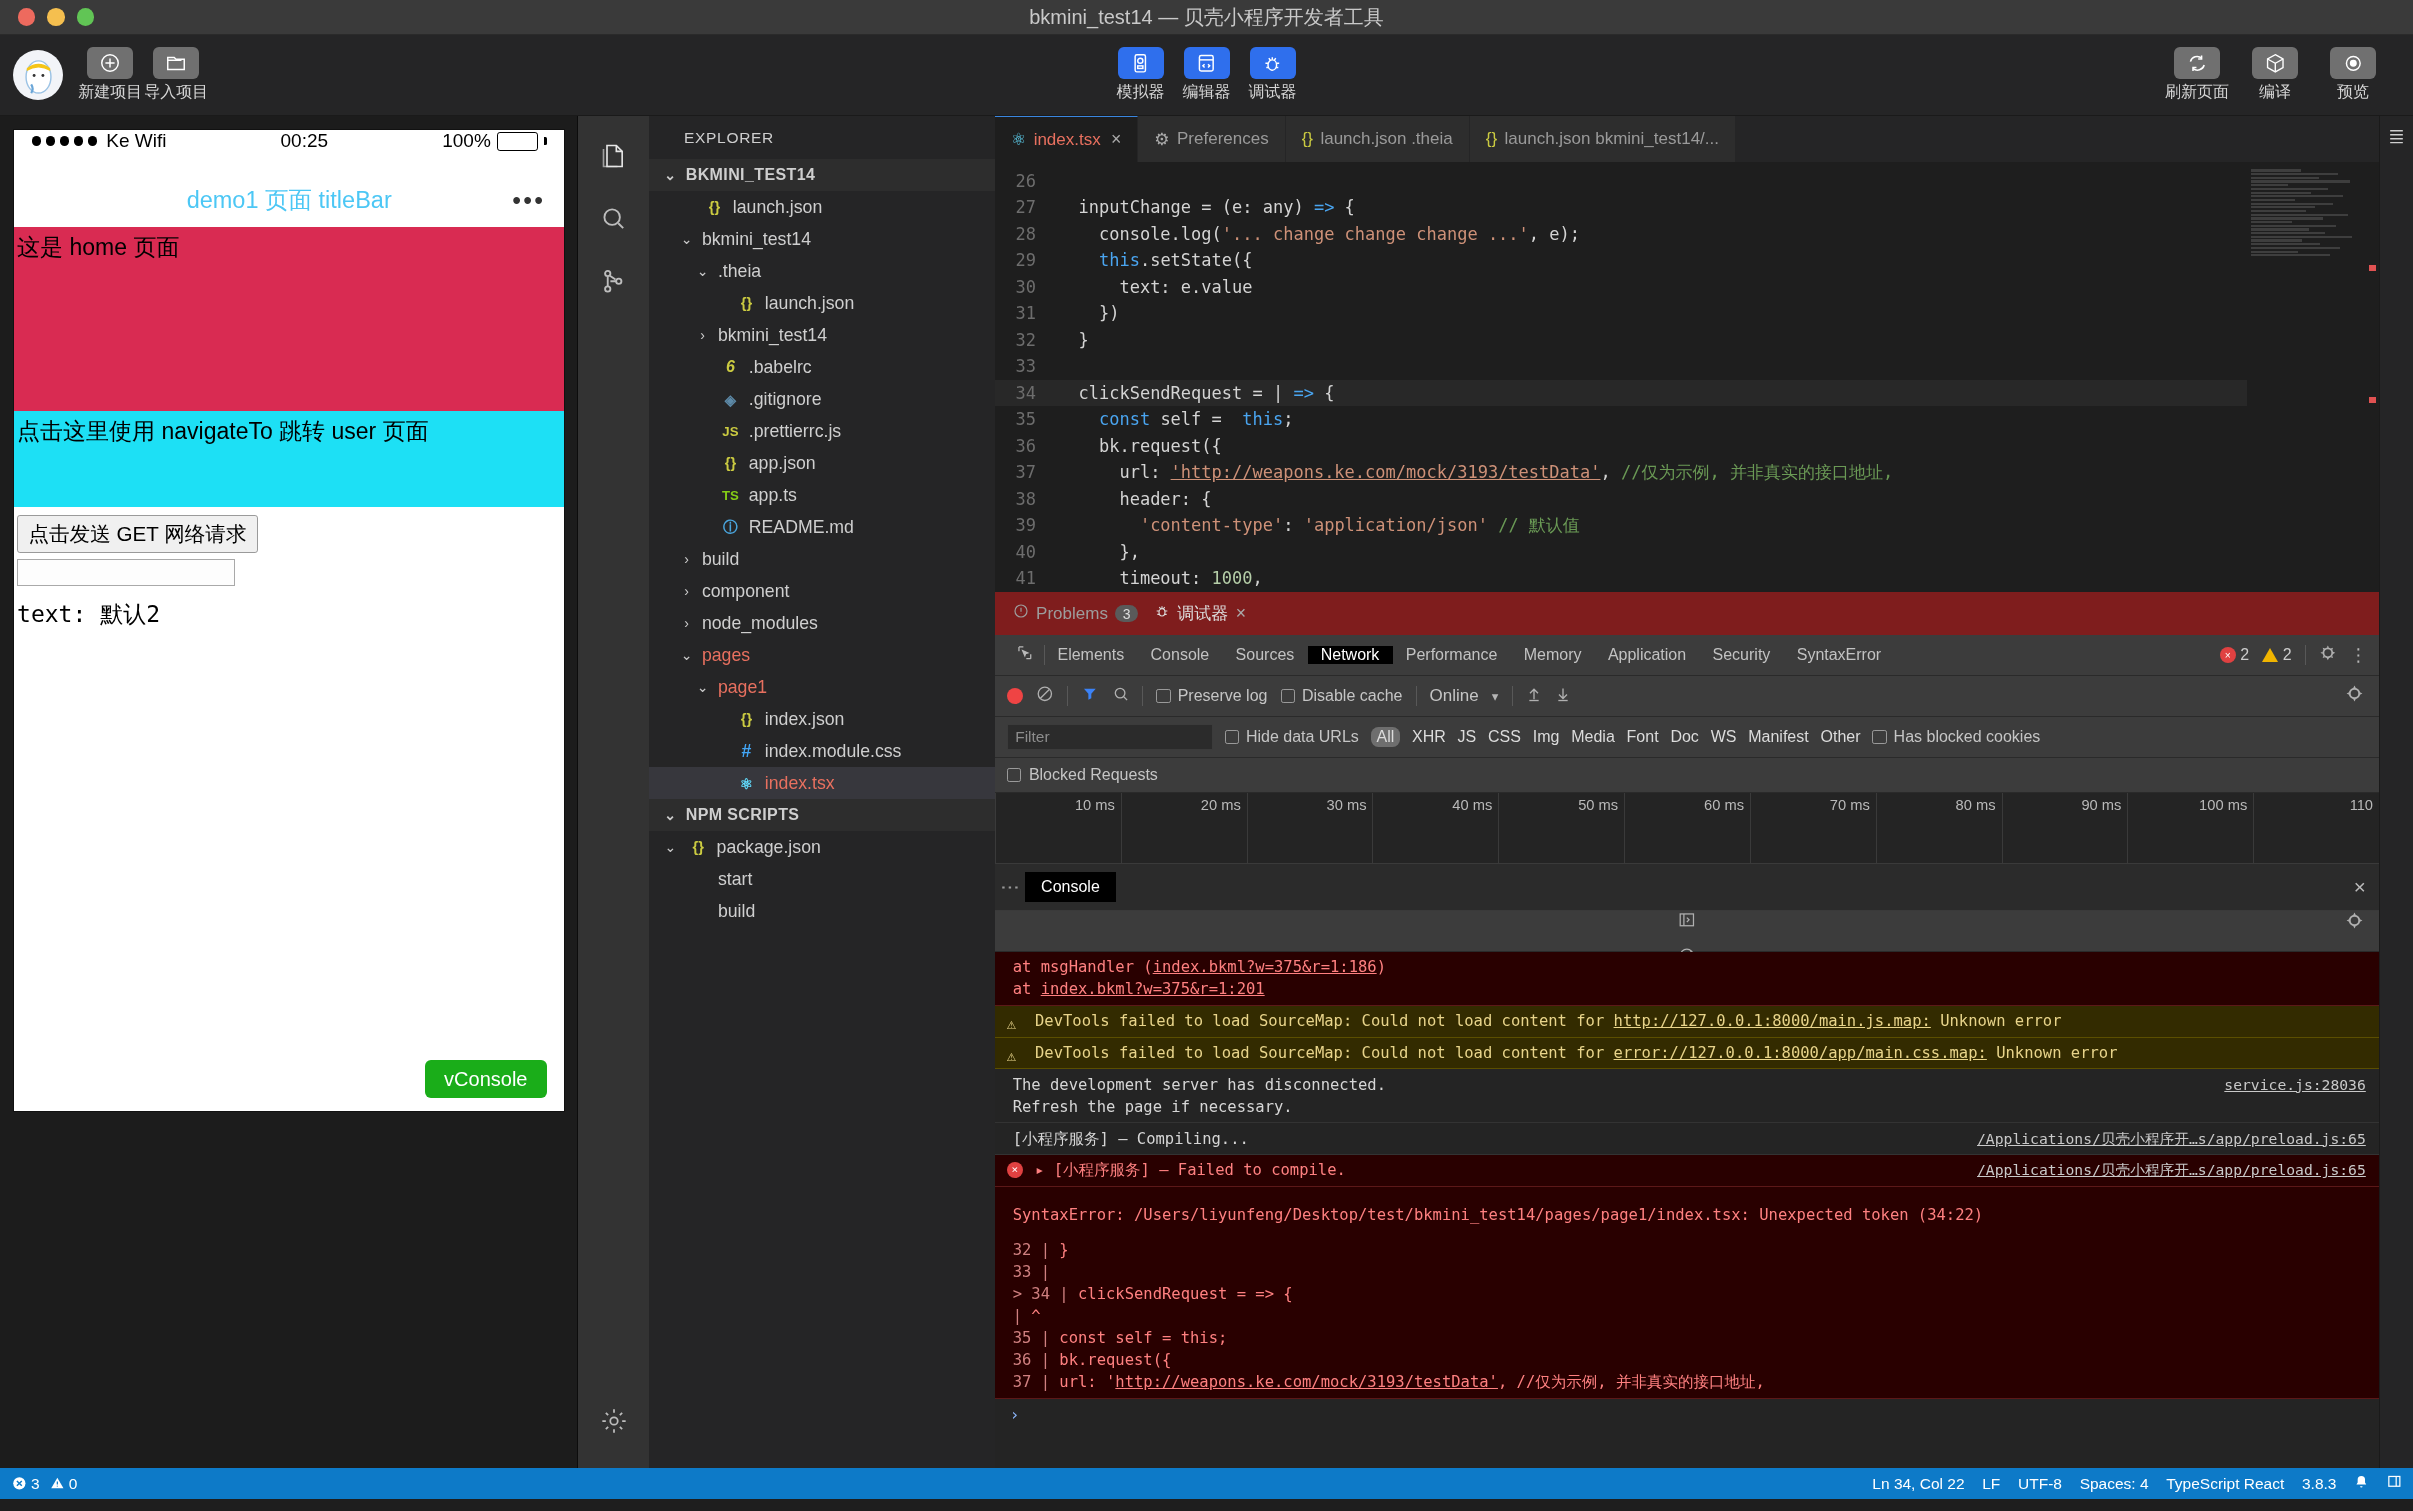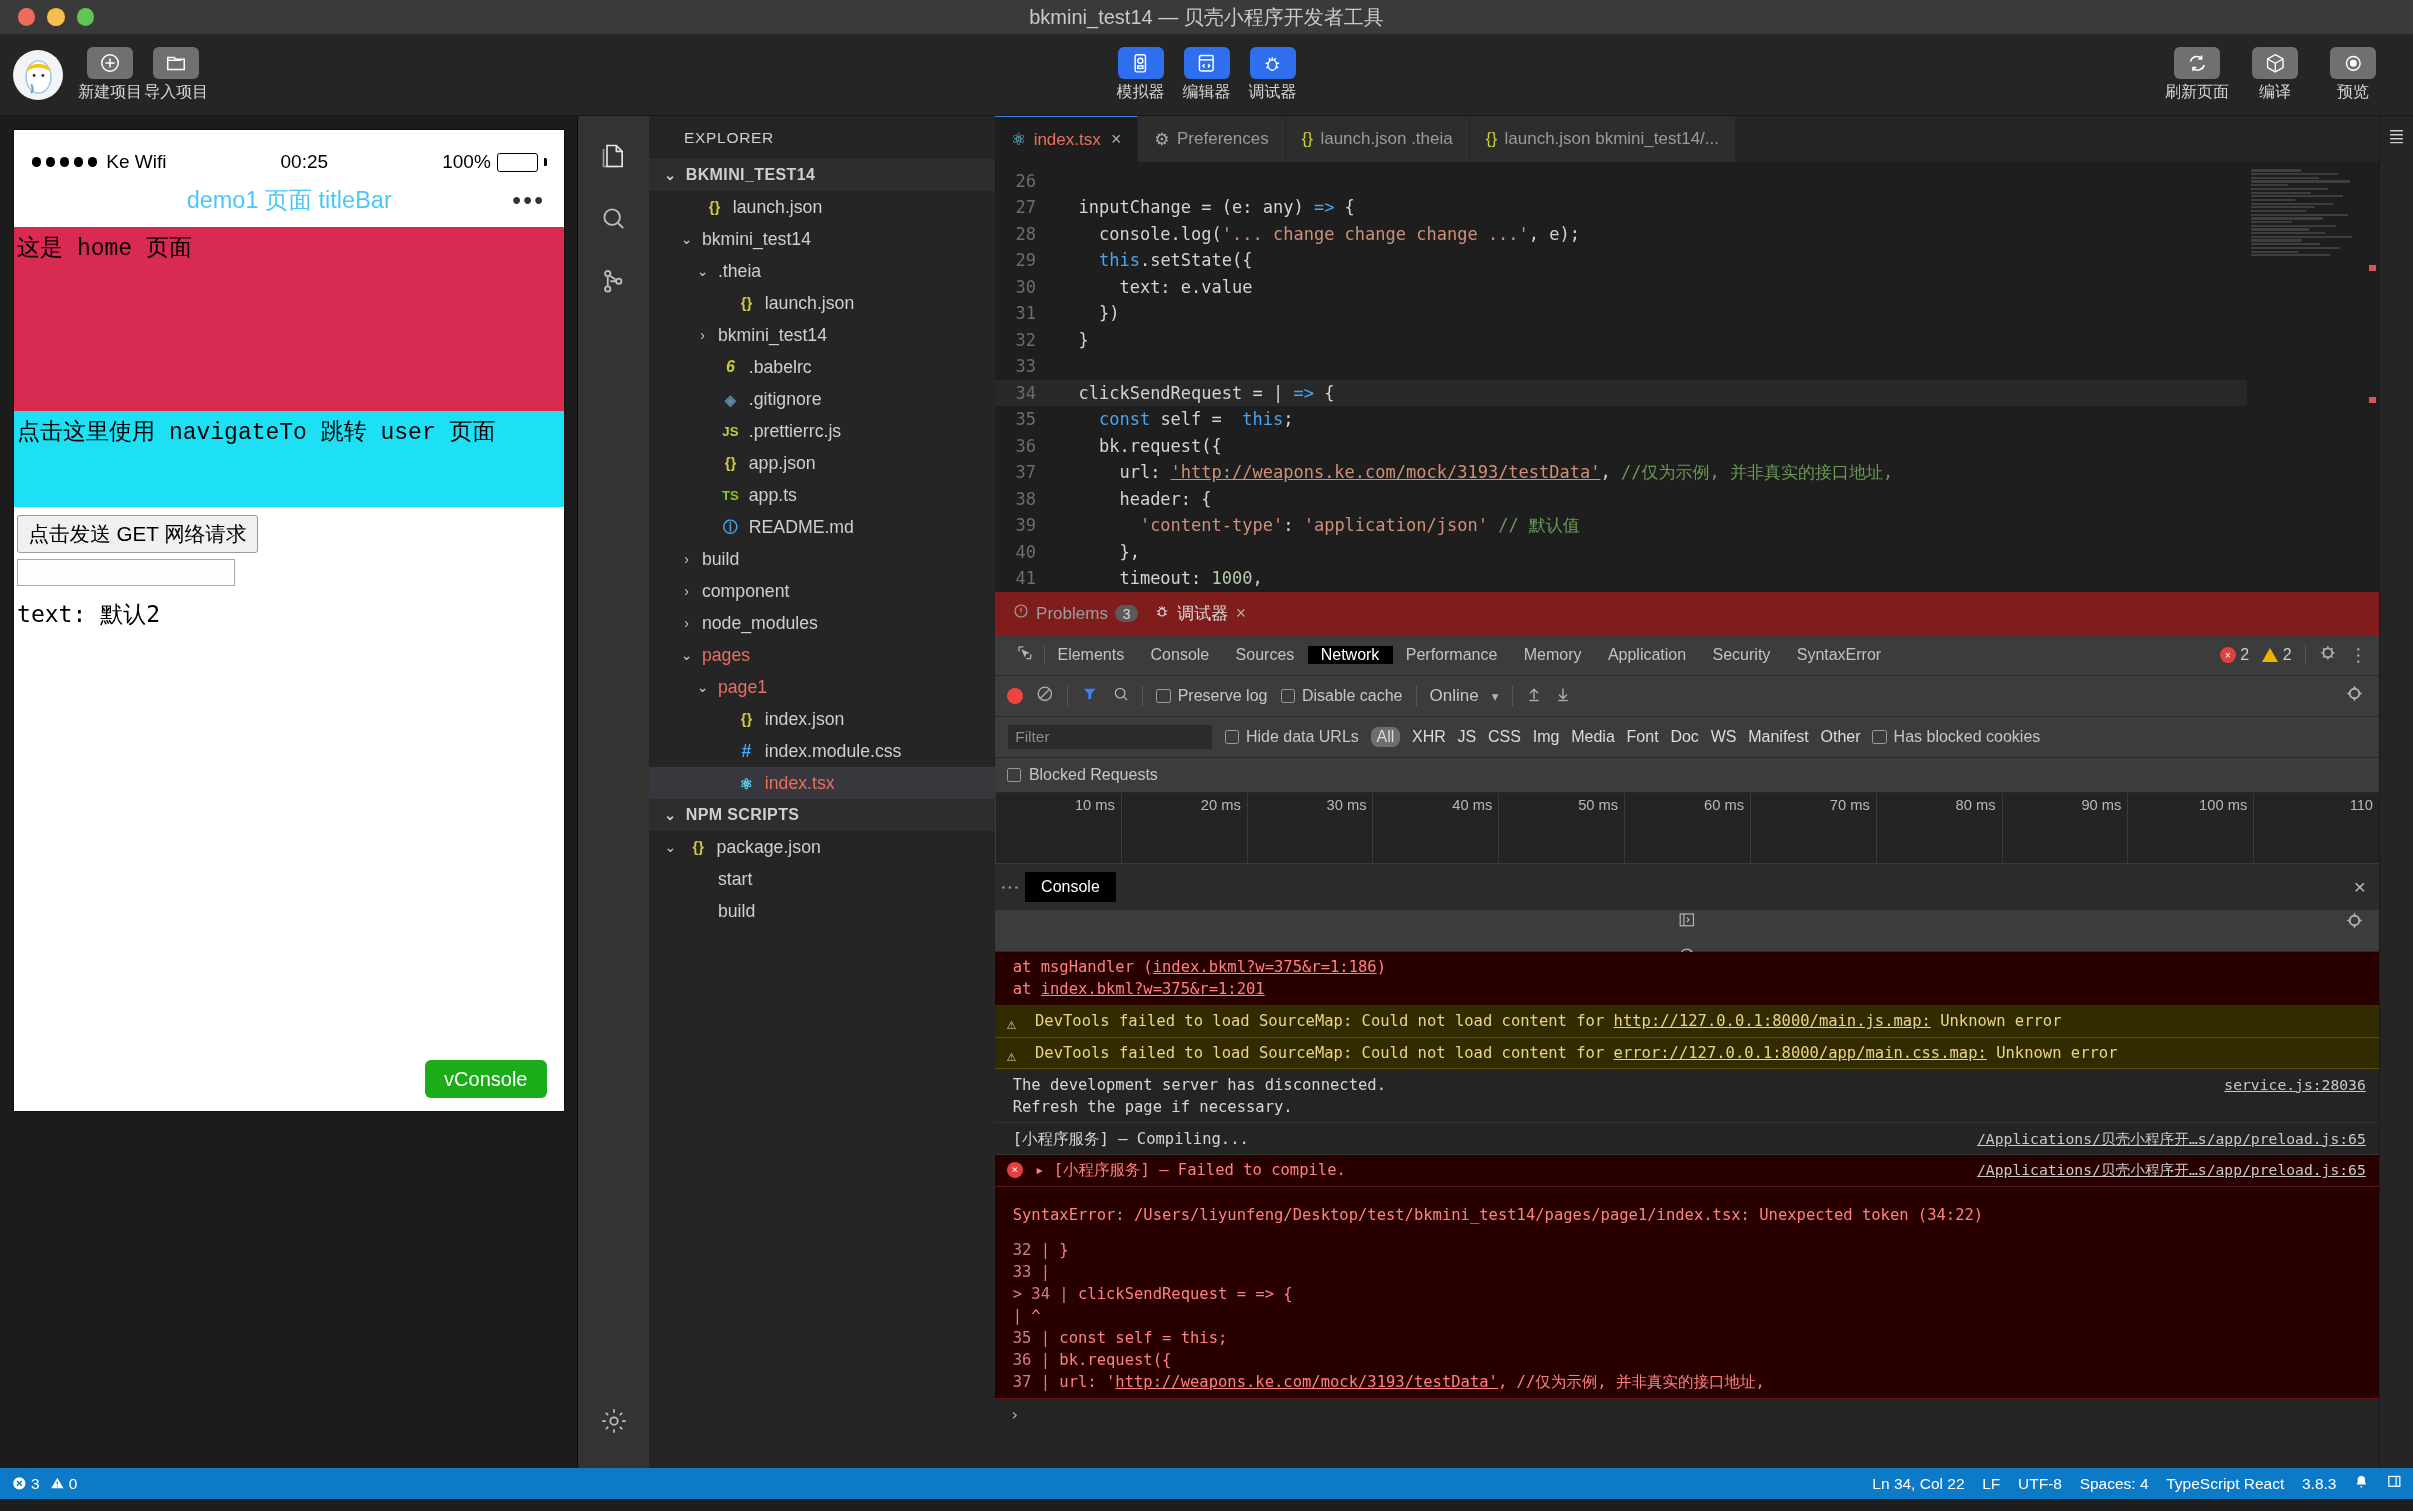--- a/index.html
+++ b/index.html
@@ -34,36 +34,36 @@
   .tgroup.right .tbtn { width:62px; }
 
   
   .body { display:flex; height:1352px; }
 
   
   .sim { width:578px; background:#1c1c1c; border-right:0.7px solid #0c0c0c;
     padding:13.2px 13.2px 0 13.2px; }
   .phone { width:552px; height:983px; background:#fff; display:flex; flex-direction:column;
     border:1.5px solid #111; position:relative; }
-  .statusbar { height:43px; display:flex; align-items:flex-end; justify-content:space-between;
+  .statusbar { height:43px; display:flex; align-items:flex-start; justify-content:space-between;
     padding:0 17.7px; font-size:19px; color:#000; background:#fff; }
   .sb-left { display:flex; align-items:center; gap:8.8px; }
   .sig { display:flex; gap:4.4px; }
   .sig i { width:9.6px; height:9.6px; border-radius:50%; background:#000; display:block; }
   .batt { display:flex; align-items:center; gap:5.9px; }
   .batt .shell { width:41px; height:19px; border:1.5px solid #000; border-radius:2.9px; padding:1.5px;}
   .batt .fill { width:100%; height:100%; background:#000;}
   .batt .nub { width:2.9px; height:7.4px; background:#000; border-radius:0 1.5px 1.5px 0;}
   .navbar { height:54px; display:flex; align-items:center; justify-content:center;
     position:relative; background:#fff; }
   .navbar .nt { font-size:23.5px; color:#4cc7f5; }
   .navbar .dots { position:absolute; right:19px; color:#333; font-size:25px; letter-spacing:2.2px; line-height:0.4;}
   .sec-red { background:#d92b52; height:184px; padding:4.4px 0 0 2.9px; }
   .sec-cyan { background:#1de0f5; height:96px; padding:4.4px 0 0 2.9px; }
-  .sec-red span, .sec-cyan span { font-size:23px; color:#000; font-family:Liberation Mono, monospace; }
+  .sec-red span, .sec-cyan span { font-size:23px; color:#000; font-family:Liberation Sans, sans-serif; }
   .white-area { flex:1; background:#fff; padding:7.4px 0 0 2.9px; position:relative; }
   .btn-get { font-size:20.6px; padding:4.4px 10.3px; border:0.7px solid #9a9a9a; background:#f0f0f0;
     border-radius:2.9px; color:#000; cursor:pointer; display:inline-block;}
   .inp { display:block; margin-top:5.9px; width:218px; height:26.5px; border:0.7px solid #a9a9a9; background:#fdfdfd; }
   .txt2 { font-size:23px; margin-top:13.2px; color:#000; font-family:"DejaVu Sans Mono", monospace;}
   .vconsole { position:absolute; right:17.7px; bottom:13.2px; background:#1aad19; color:#fff;
     padding:7.4px 19px; border-radius:5.9px; font-size:20px; cursor:pointer; }
 
   
   .activity { width:71px; background:#333333; display:flex; flex-direction:column;

